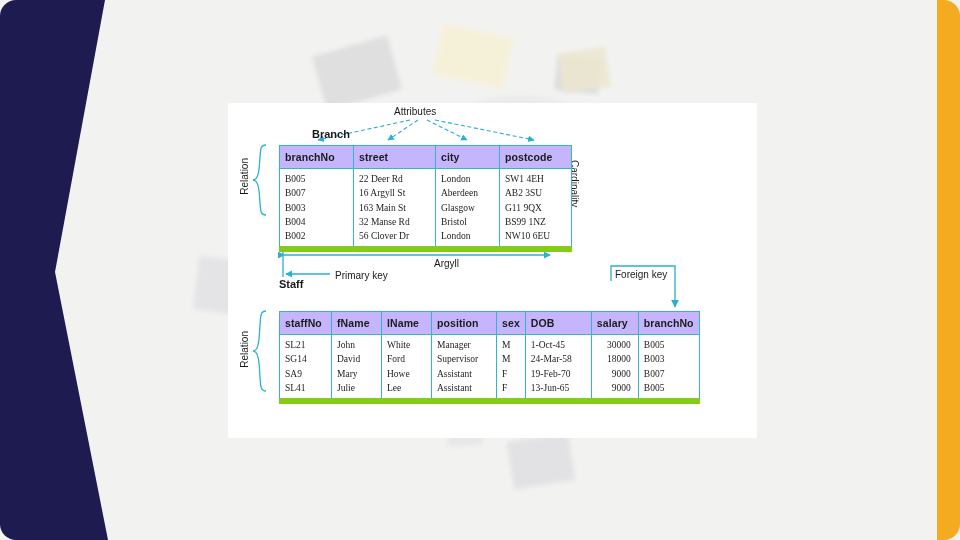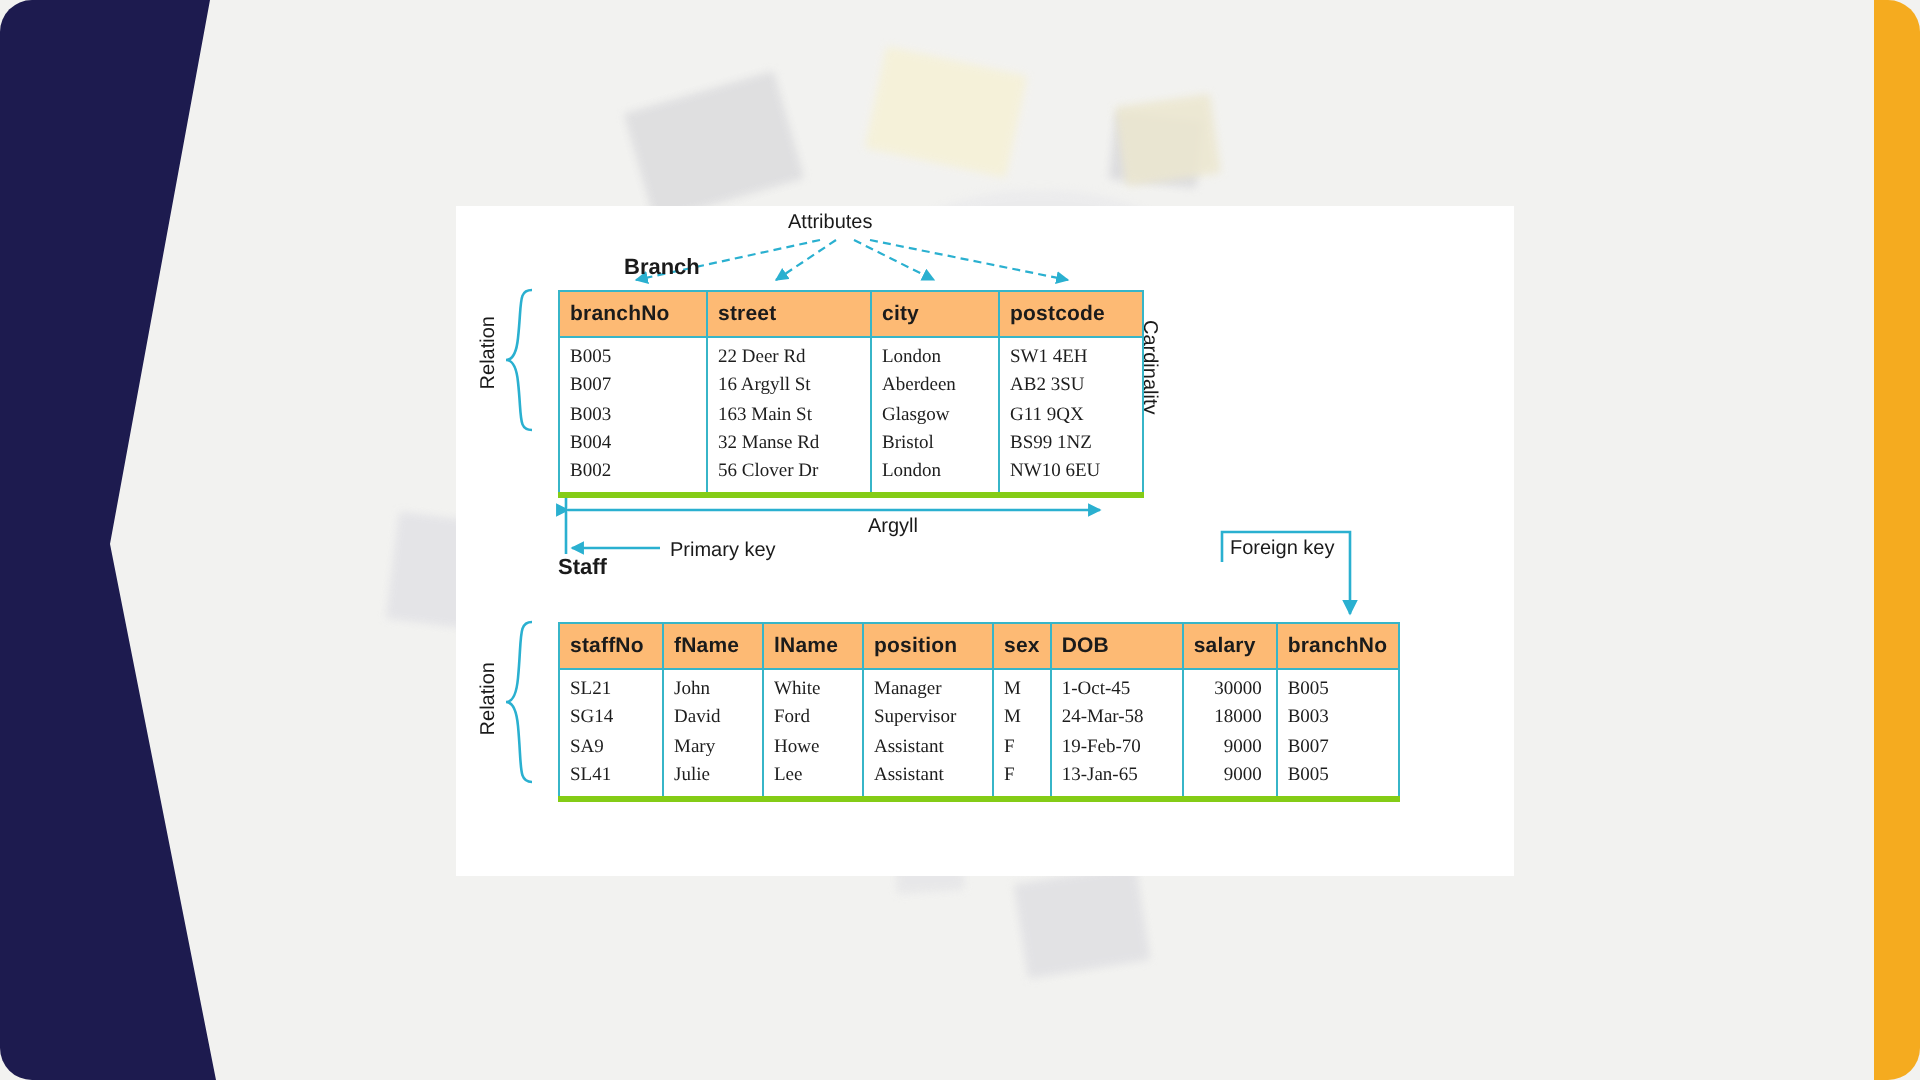--- a/index.html
+++ b/index.html
@@ -36,35 +36,35 @@
   .svg-layer{position:absolute;left:0;top:0;width:529px;height:335px;pointer-events:none;}
 
   
   .tbl{position:absolute;border-collapse:collapse;background:#fff;}
   .tbl td,.tbl th{
     border:1px solid #37b5c8;
     padding:0;
     vertical-align:middle;
   }
   .tbl thead th{
-    background:#fdba74;
+    background:#c4b5fd;
     font-family:"Liberation Sans", sans-serif;
     font-size:10.5px;font-weight:bold;color:#1b1b1b;
     text-align:left;height:22px;padding:0 5px;letter-spacing:.1px;
   }
   .tbl tbody td{
     font-family:"Liberation Serif", serif;
     font-size:9.5px;color:#1d1d1d;
     height:14.3px;padding:0 5px;text-align:left;
     border-left:1px solid #37b5c8;border-right:1px solid #37b5c8;
     border-top:none;border-bottom:none;
   }
   .tbl tbody tr:first-child td{padding-top:3px;}
   .tbl tbody tr:last-child td{padding-bottom:3px;}
-  .tbl tbody{border-bottom:3px solid #84cc16;}
+  .tbl tbody{border-bottom:6px solid #84cc16;}
   .tbl tbody td.num{text-align:right;padding-right:7px;}
 
   #branch-table{left:51px;top:42px;}
   #staff-table{left:51px;top:208px;}
 
   
   #branch-table col.c0{width:74px}
   #branch-table col.c1{width:82px}
   #branch-table col.c2{width:64px}
   #branch-table col.c3{width:72px}
@@ -284,21 +284,21 @@
               <td>19-Feb-70</td>
               <td class="num">9000</td>
               <td>B007</td>
             </tr>
             <tr>
               <td>SL41</td>
               <td>Julie</td>
               <td>Lee</td>
               <td>Assistant</td>
               <td>F</td>
-              <td>13-Jan-65</td>
+              <td>13-Jun-65</td>
               <td class="num">9000</td>
               <td>B005</td>
             </tr>
           </tbody>
       </table>
 
     </div>
   </div>
 </div>
 

